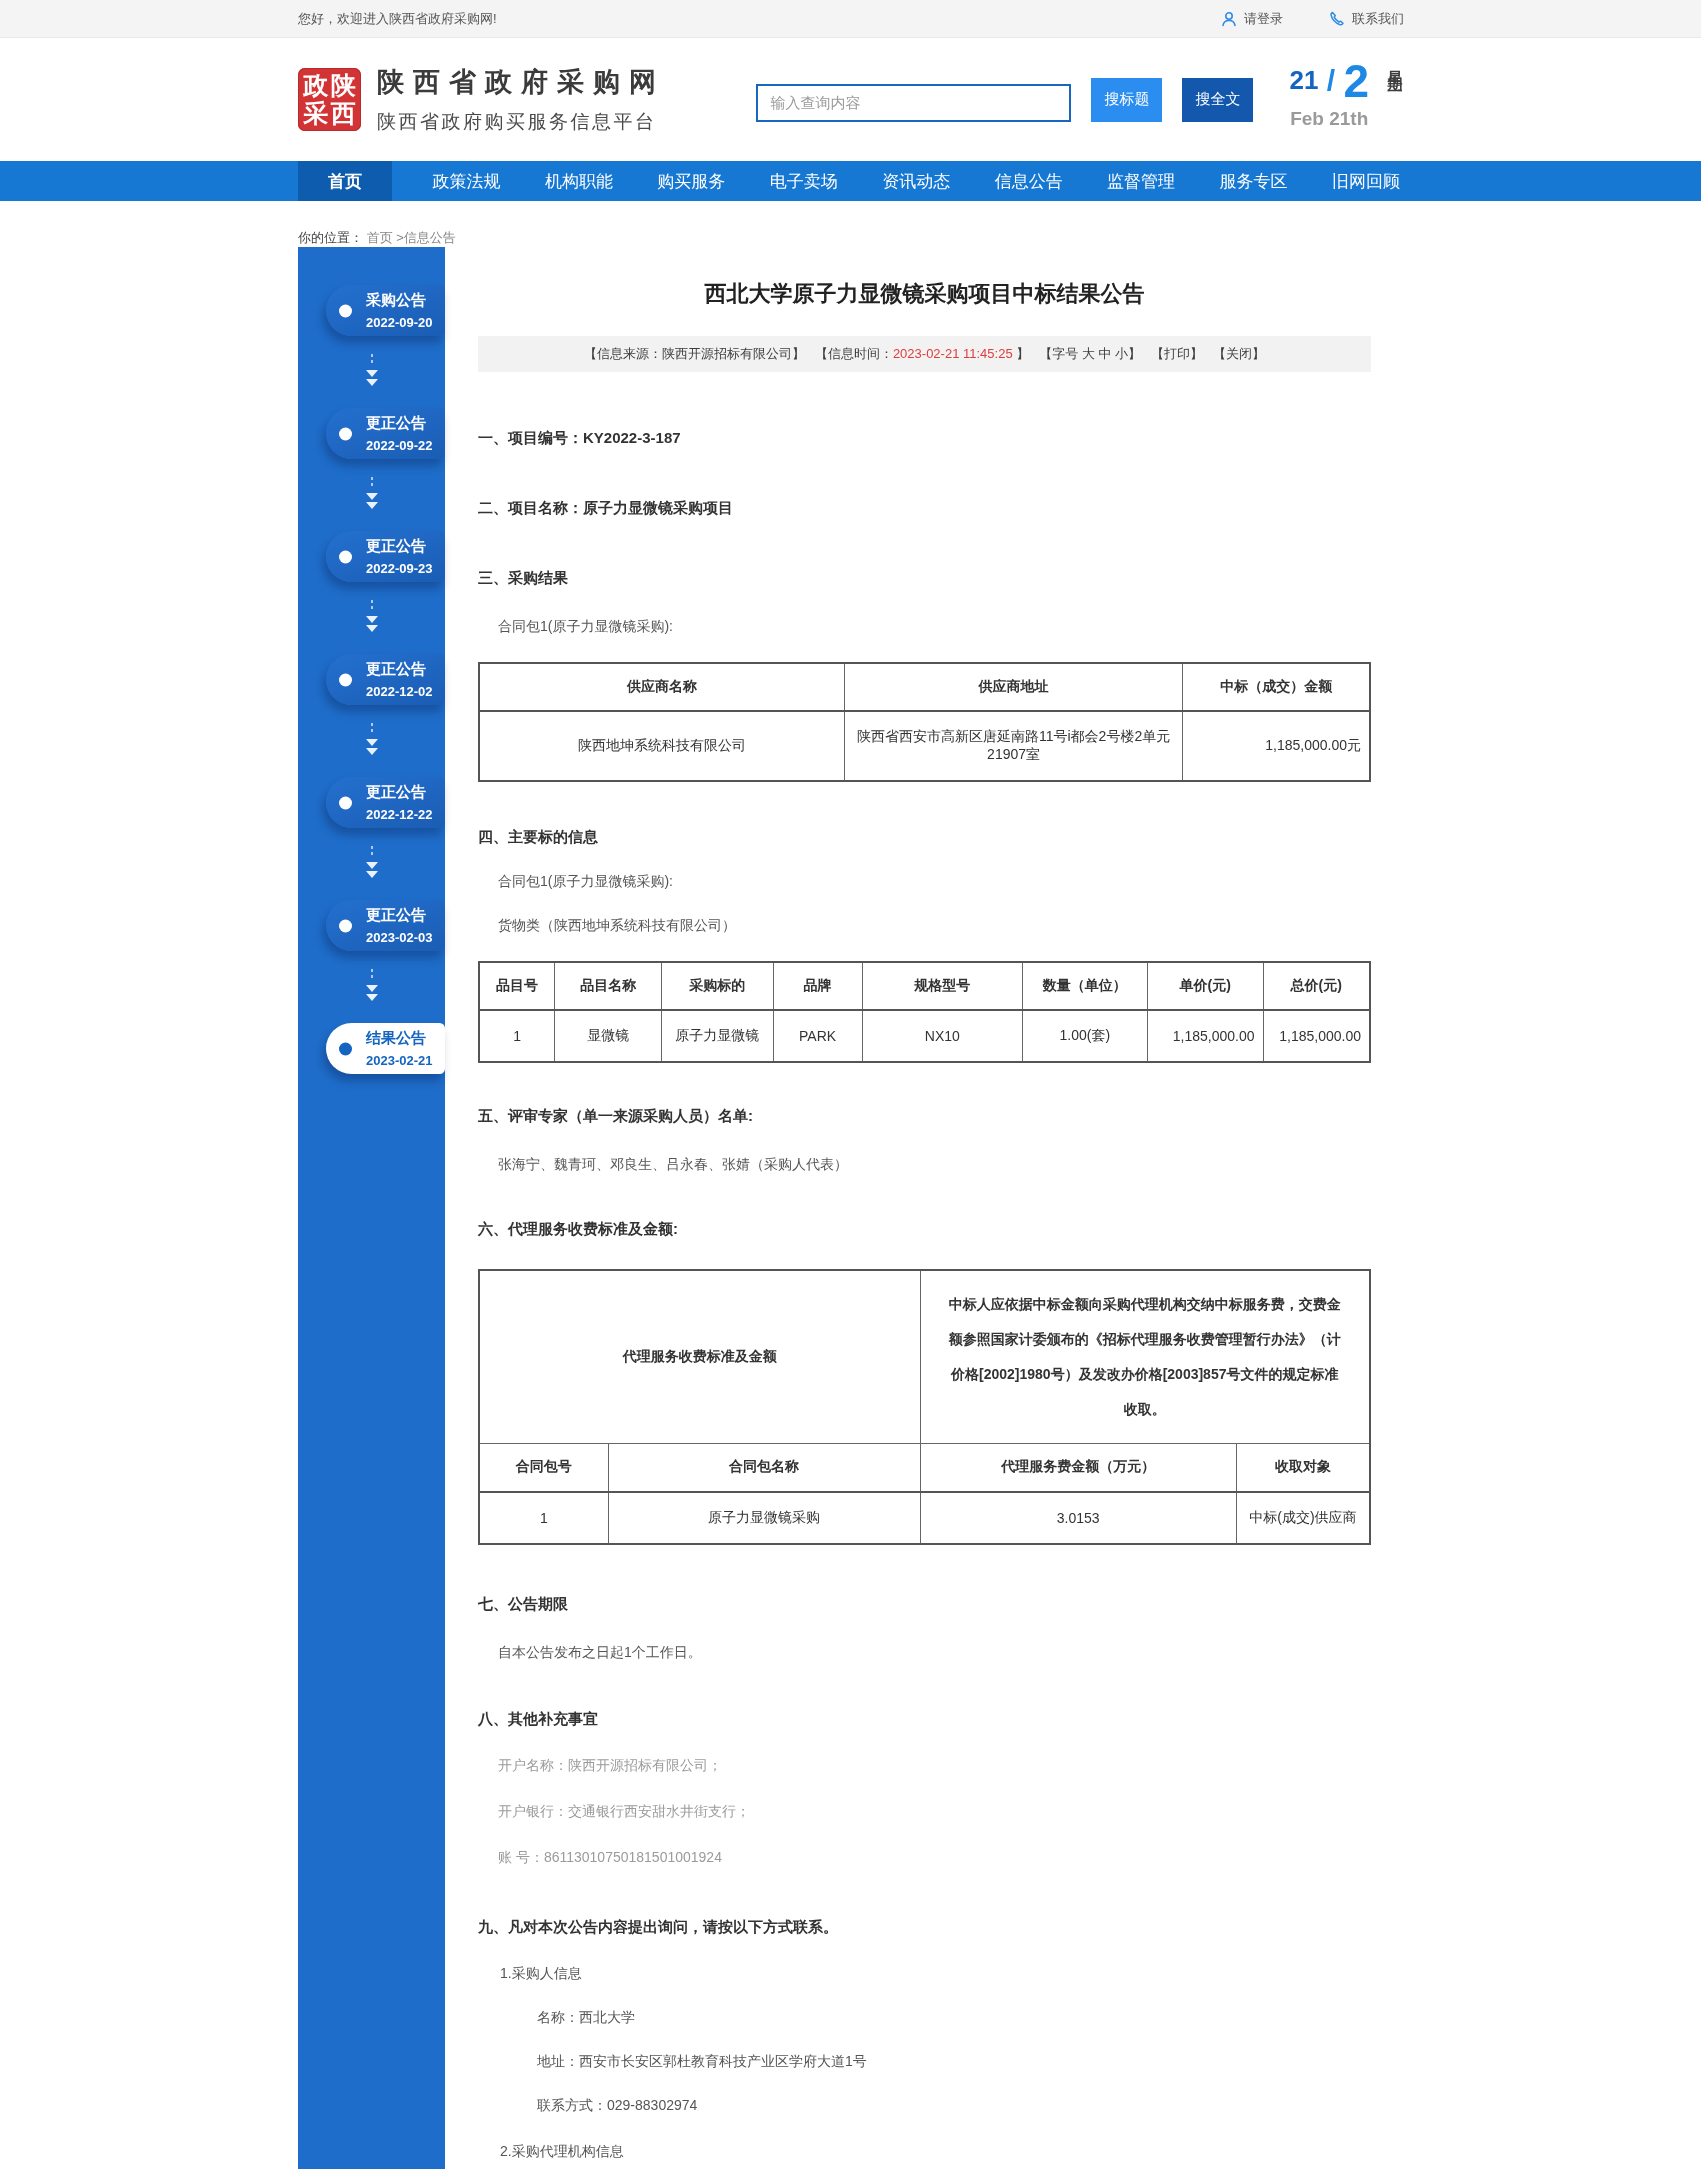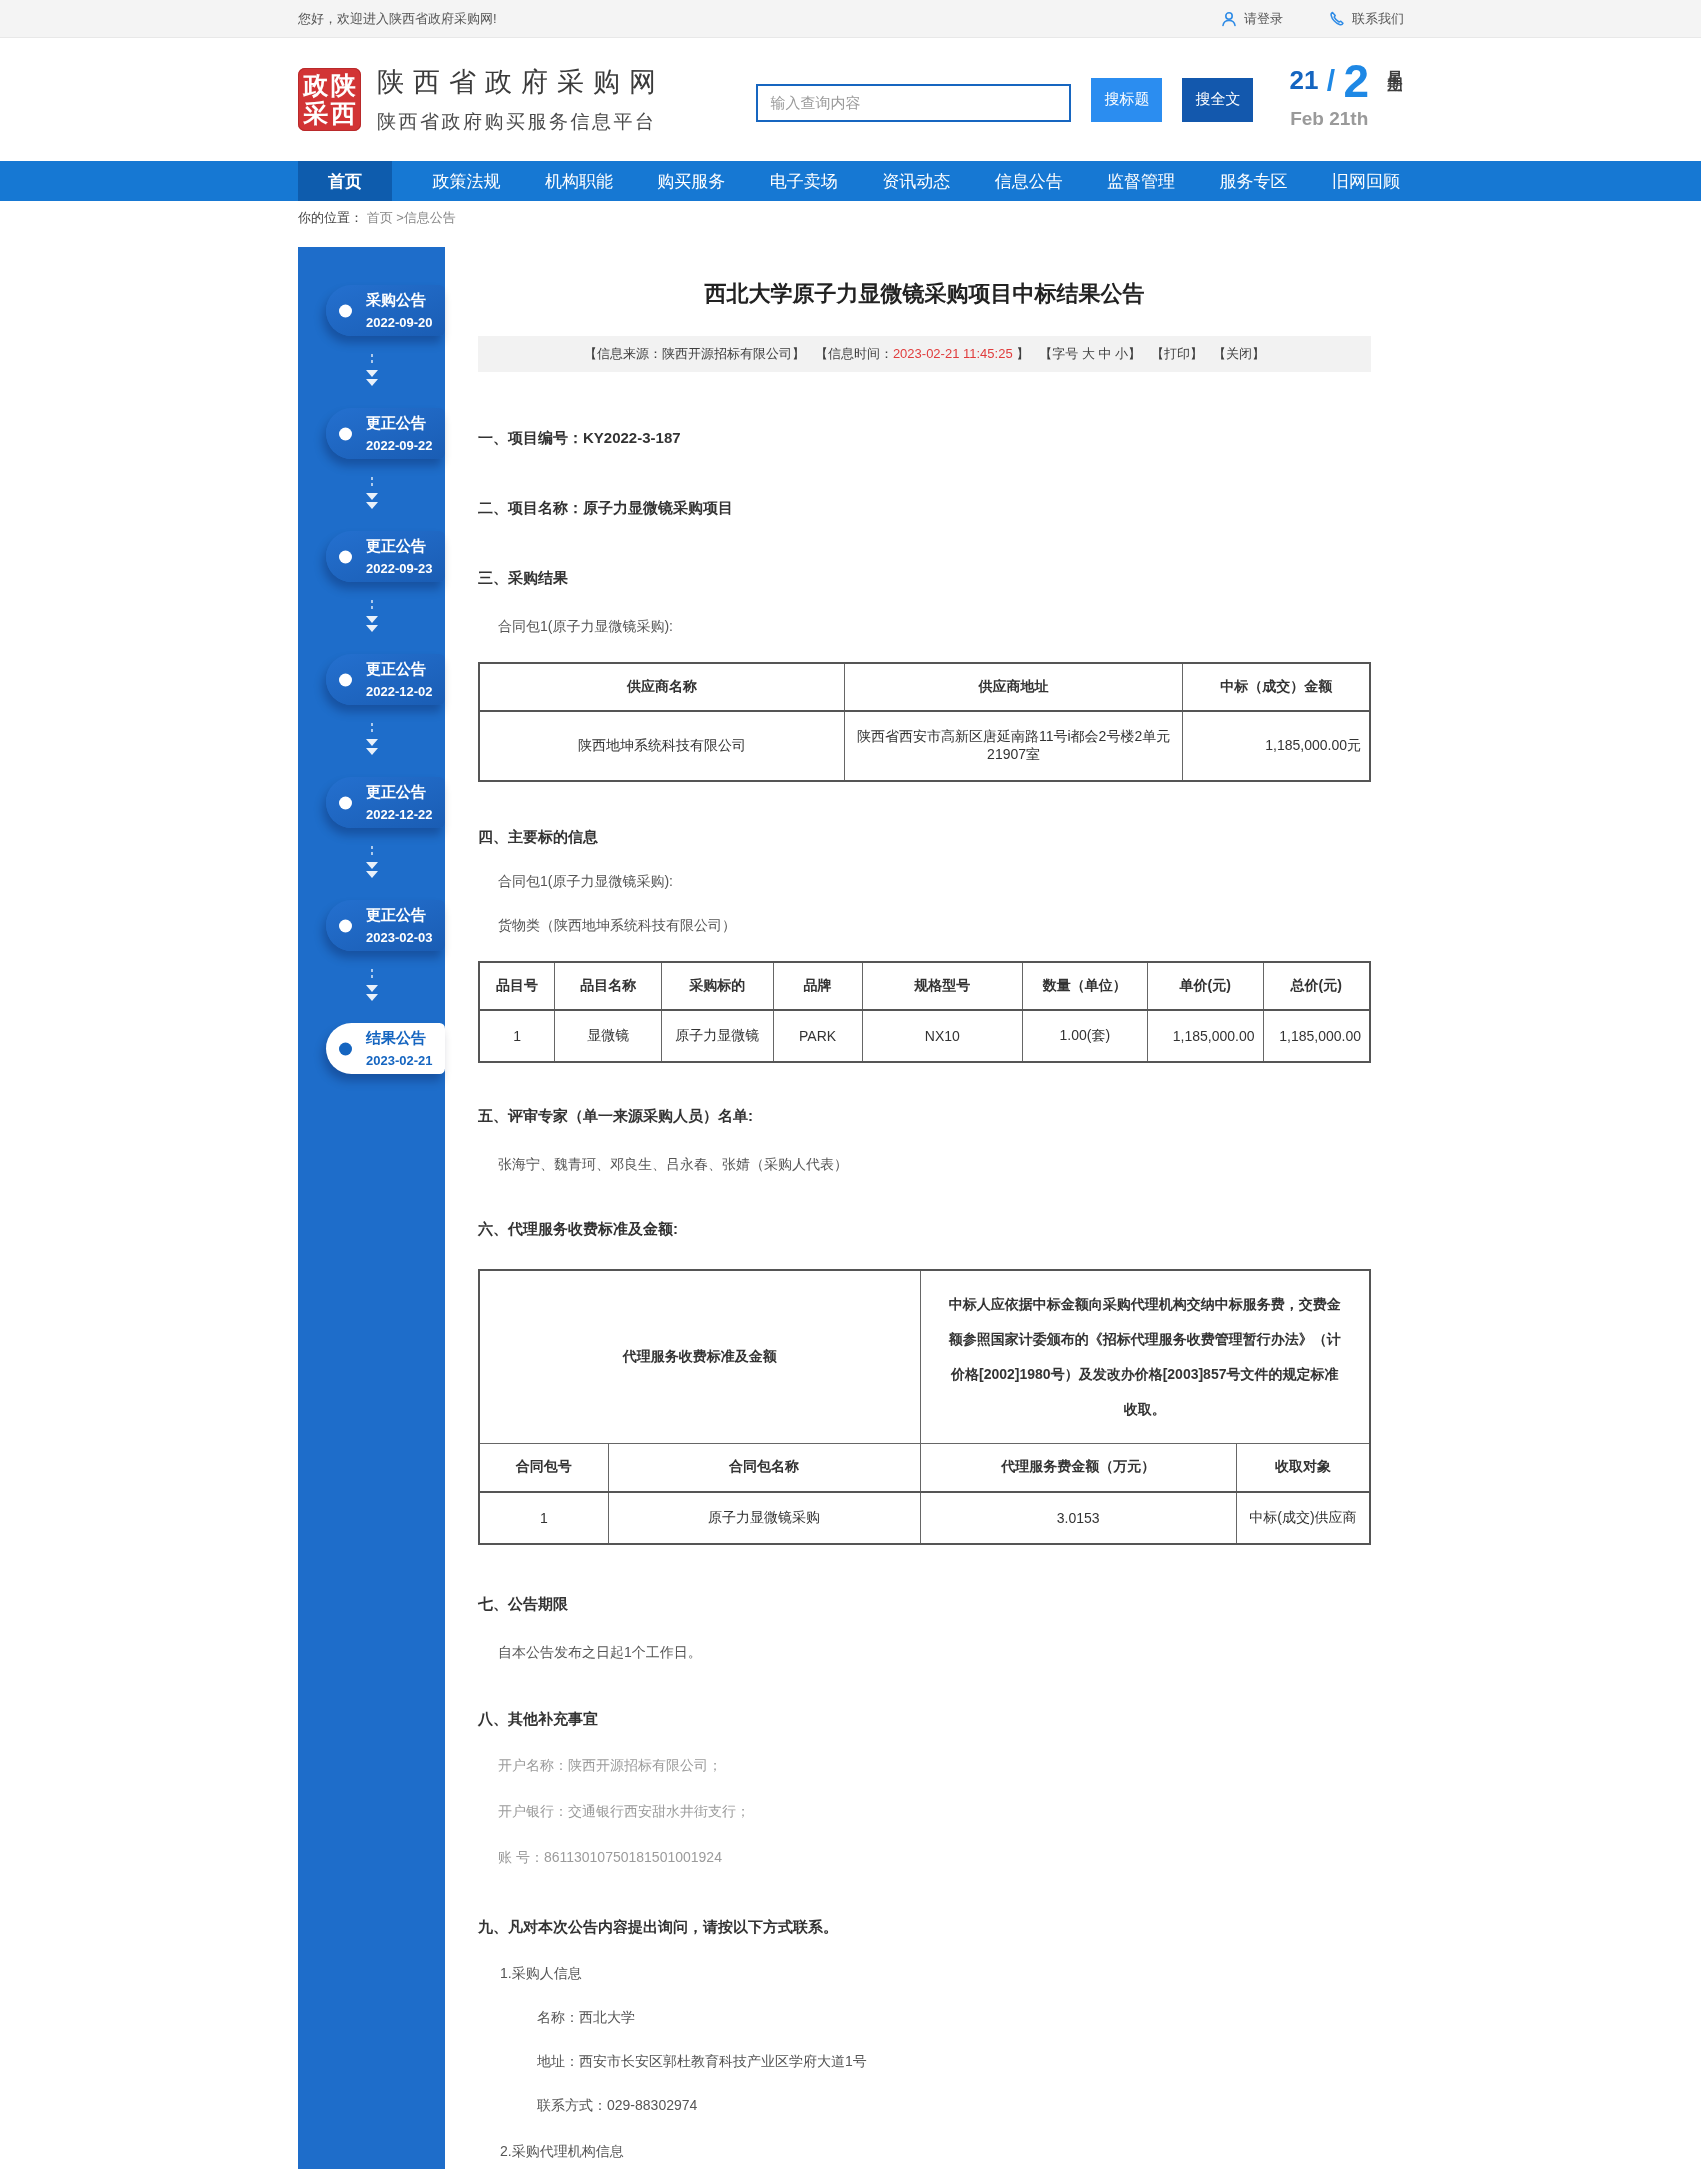--- a/index.html
+++ b/index.html
@@ -23,21 +23,21 @@
   
   .header { height:123px; background:#fff; }
   .header-inner { height:100%; display:flex; align-items:center; }
   .logo-box {
     width:63px; height:63px; background:#d23435; border-radius:7px;
     display:grid; grid-template-columns:1fr 1fr; grid-template-rows:1fr 1fr;
     place-items:center; color:#fff; font-weight:bold; font-size:25px; line-height:1;
     padding:4px; flex-shrink:0; box-shadow:0 0 0 1px #b92a2b inset;
   }
   .title-block { margin-left:16px; }
-  .site-title { font-size:27px; font-weight:normal; letter-spacing:9px; color:#3b3b3b; margin:0 0 9px 0; }
+  .site-title { font-size:27px; font-weight:bold; letter-spacing:9px; color:#3b3b3b; margin:0 0 9px 0; }
   .site-subtitle { font-size:19px; font-weight:normal; letter-spacing:2.5px; color:#4a4a4a; }
   .search-area { margin-left:auto; display:flex; align-items:flex-end; gap:0; }
   .search-input {
     width:315px; height:38px; border:2px solid #1766c0; padding:0 12px;
     font-size:15px; color:#333; outline:none; font-family:inherit;
   }
   .search-input::placeholder { color:#9a9a9a; }
   .search-btn {
     height:44px; padding:0 13px; border:none; color:#fff; font-size:15px;
     cursor:pointer; font-family:inherit;margin-left:20px;
@@ -53,21 +53,21 @@
   .weekday { writing-mode:vertical-rl; font-size:15px; font-weight:bold; color:#3d3d3d;
              letter-spacing:6px; height:87px; margin-top:4px; }
 
   
   .nav { background:#1678d3; height:40px; }
   .nav-inner { height:100%; display:flex; justify-content:space-between; align-items:stretch; }
   .nav-item { display:flex; align-items:center; color:#fff; font-size:17px; cursor:pointer; padding:0 4px; }
   .nav-item.active { background:#0e5cad; padding:0 30px; font-weight:bold; }
 
   
-  .breadcrumb-row { padding-top:8px; height:46px; }
+  .breadcrumb-row { padding-top:28px; height:46px; }
   .breadcrumb { font-size:13px; color:#888; }
   .bc-label { color:#444; }
   .bc-link { color:#888; cursor:pointer; }
 
   
   .content-row { display:flex; min-height:1793px; align-items:stretch; }
 
   .sidebar { width:147px; background:#1e6dca; flex-shrink:0; }
   .timeline { padding-top:38px; display:flex; flex-direction:column; }
   .pill {

